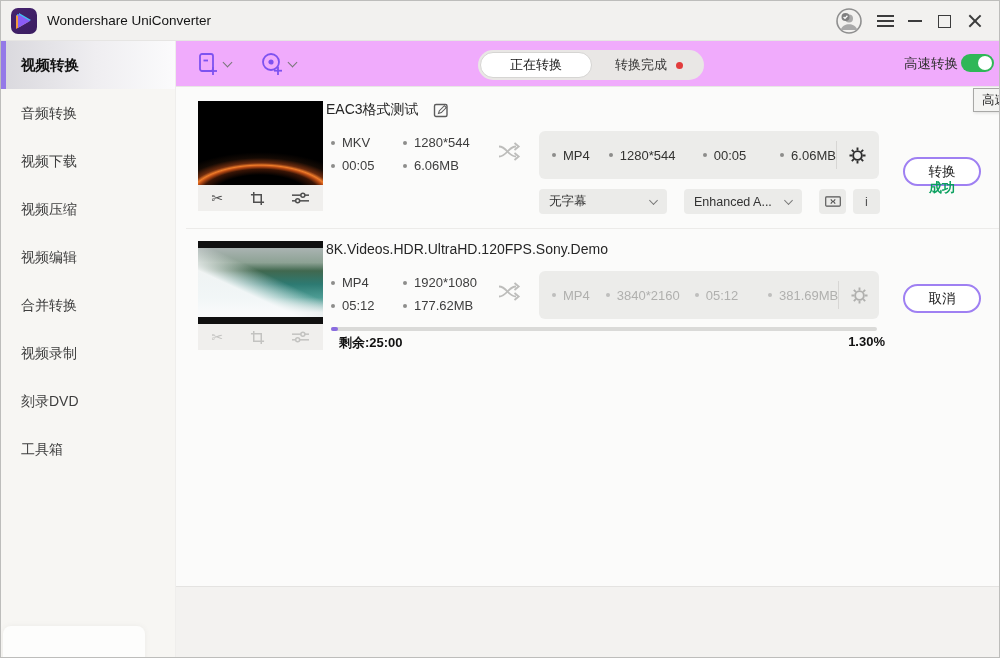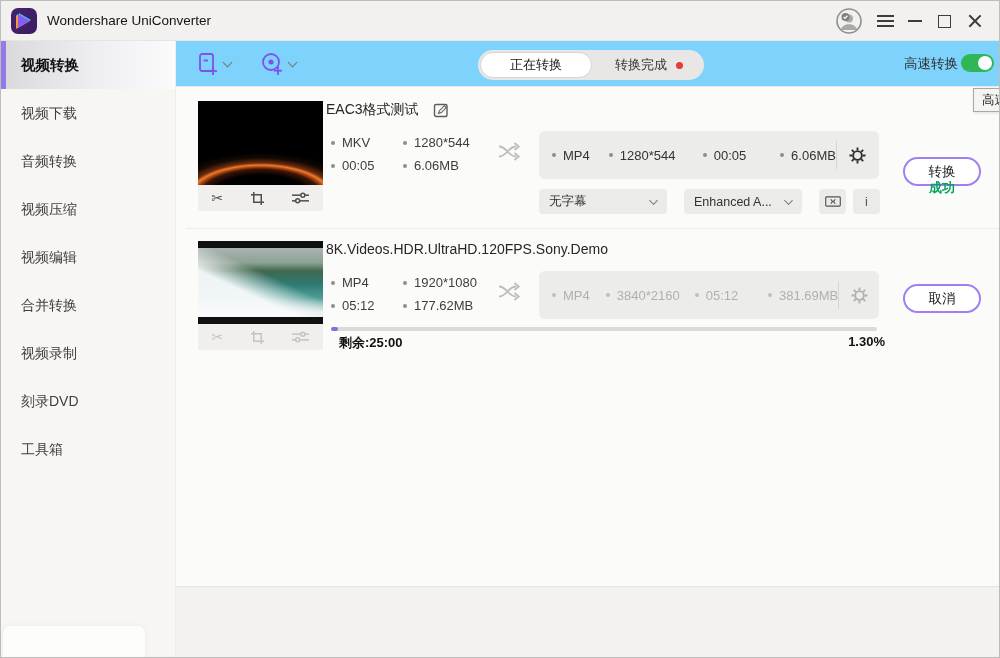--- a/index.html
+++ b/index.html
@@ -27,21 +27,21 @@
 
   
   .sidebar { position:absolute; left:0; top:40px; width:175px; height:618px; background:#f7f6f3; border-right:1px solid #efeeec; }
   .side-item { position:relative; height:48px; line-height:48px; padding-left:20px; font-size:14px; color:#3e3e3e; cursor:pointer; }
   .side-item.active { font-weight:bold; color:#101010; font-size:14.5px;
       background:linear-gradient(90deg,#d9d8dd 0%,#efeef1 55%,#fbfbfc 100%); }
   .side-item.active::before { content:""; position:absolute; left:0; top:0; width:5px; height:48px; background:#9479e8; }
   .corner-panel { position:absolute; left:2px; top:585px; width:142px; height:68px; background:#fdfdfc; border-radius:8px; box-shadow:0 0 6px rgba(0,0,0,0.05); }
 
   
-  .toolbar { position:absolute; left:175px; top:40px; width:825px; height:46px; background:#7dd3fc; border-bottom:1px solid #e8e7e5; }
+  .toolbar { position:absolute; left:175px; top:40px; width:825px; height:46px; background:#f0abfc; border-bottom:1px solid #e8e7e5; }
   .tool-ic { position:absolute; top:11px; color:#7d52f0; cursor:pointer; }
   .chv { display:inline-block; width:7px; height:7px; border-right:1.6px solid #777; border-bottom:1.6px solid #777; transform:rotate(45deg); }
   .tool-chv { position:absolute; top:18px; }
   .tabs { position:absolute; left:302px; top:9px; width:226px; height:30px; background:#e9e7e5; border-radius:15px; display:flex; }
   .tab { flex:1; display:flex; align-items:center; justify-content:center; font-size:13px; color:#333; cursor:pointer; gap:9px; }
   .tab.active { background:#fff; border:1px solid #d6d5d3; border-radius:14px; margin:2px; color:#171717; }
   .red-dot { width:7px; height:7px; border-radius:50%; background:#e23c3c; }
   .fast-label { position:absolute; left:728px; top:14px; font-size:13.5px; color:#2e2e2e; }
   .toggle { position:relative; border-radius:9px; background:#c9c8c6; cursor:pointer; }
   .toggle .knob { position:absolute; top:2px; left:2px; border-radius:50%; background:#fff; transition:left .1s; }
@@ -116,22 +116,22 @@
         <i></i>
         <i></i>
       </div>
     <div class="win-min"></div>
     <div class="win-max"></div>
     <div class="win-close"></div>
   </div>
 
   <div class="sidebar">
     <div class="side-item active">视频转换</div>
+    <div class="side-item">音频转换</div>
     <div class="side-item">视频下载</div>
-    <div class="side-item">音频转换</div>
     <div class="side-item">视频压缩</div>
     <div class="side-item">视频编辑</div>
     <div class="side-item">合并转换</div>
     <div class="side-item">视频录制</div>
     <div class="side-item">刻录DVD</div>
     <div class="side-item">工具箱</div>
     <div class="corner-panel"></div>
   </div>
 
   <div class="toolbar">

